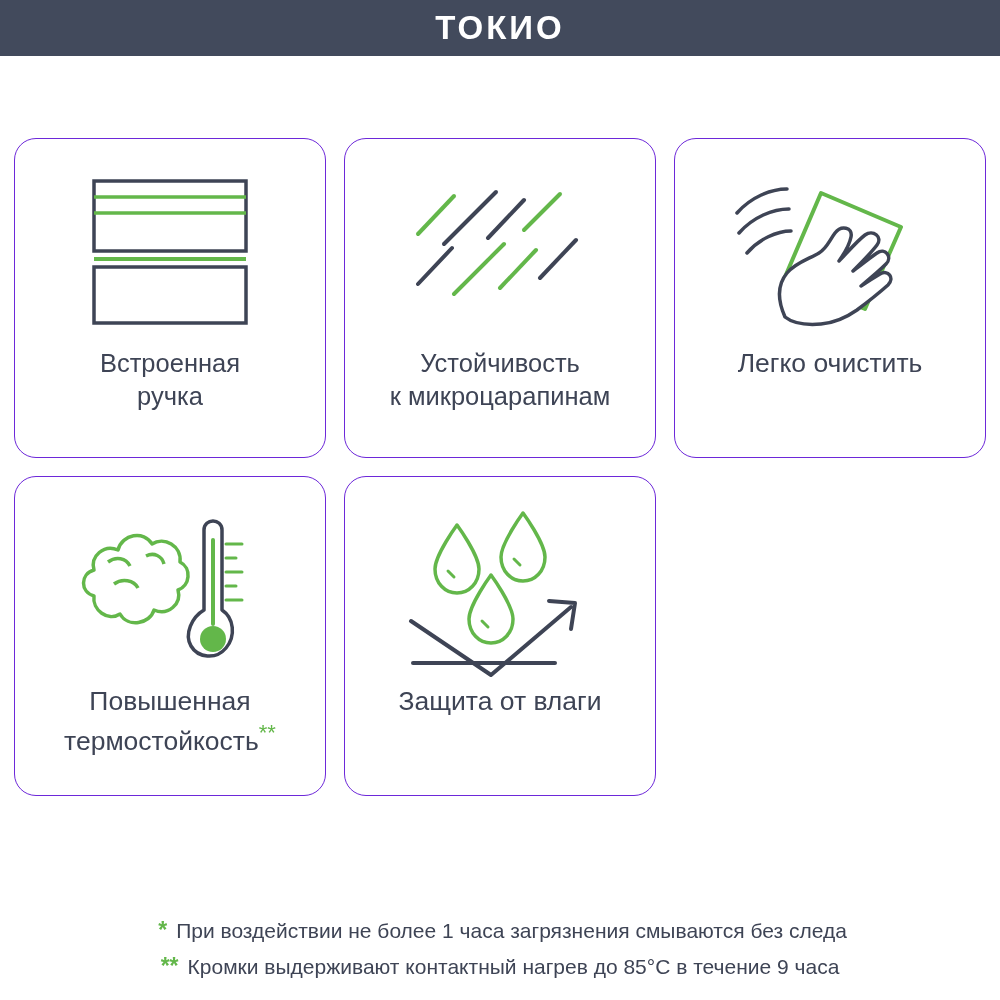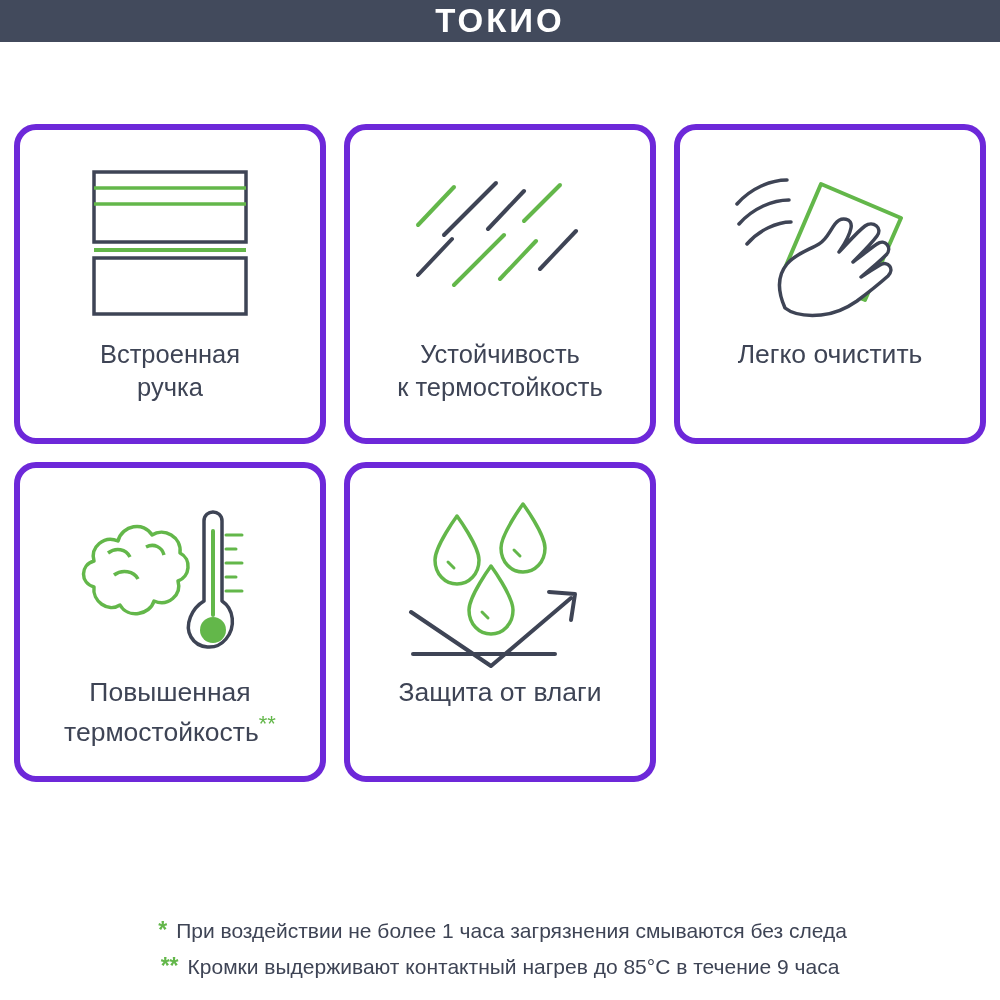--- a/index.html
+++ b/index.html
@@ -9,42 +9,42 @@
   }
   body {
     width: 1000px;
     height: 1000px;
     font-family: "Liberation Sans", sans-serif;
     color: #3e4455;
     position: relative;
     overflow: hidden;
   }
   .header {
-    height: 42px;
+    height: 56px;
     background: #424a5c;
     display: flex;
     align-items: center;
     justify-content: center;
   }
   .header-title {
     color: #ffffff;
     font-size: 33px;
     font-weight: bold;
     letter-spacing: 3px;
     text-transform: uppercase;
   }
   .grid {
     margin: 82px 14px 0 14px;
     display: grid;
     grid-template-columns: repeat(3, 1fr);
     grid-template-rows: repeat(2, 320px);
     gap: 18px 18px;
   }
   .card {
-    border: 6px solid #6d28d9;
+    border: 1px solid #6d28d9;
     border-radius: 22px;
     background: #fff;
     display: flex;
     flex-direction: column;
     justify-content: flex-start;
     padding-top: 18px;
     box-sizing: border-box;
   }
   .icon-wrap {
     height: 190px;
@@ -131,21 +131,21 @@
           <line x1="88" y1="66" x2="124" y2="28" stroke="#3e4455"></line>
           <line x1="124" y1="58" x2="160" y2="22" stroke="#63b74a"></line>
           <line x1="18" y1="112" x2="52" y2="76" stroke="#3e4455"></line>
           <line x1="54" y1="122" x2="104" y2="72" stroke="#63b74a"></line>
           <line x1="100" y1="116" x2="136" y2="78" stroke="#63b74a"></line>
           <line x1="140" y1="106" x2="176" y2="68" stroke="#3e4455"></line>
         </g>
       </svg>
     </div>
     <div class="card-label">Устойчивость
-к термостойкость</div>
+к микроцарапинам</div>
   </div>
 
   <div class="card r2">
     <div class="icon-wrap">
       <svg width="210" height="170" viewBox="0 0 210 170">
         <g fill="none" stroke="#3e4455" stroke-width="3.5" stroke-linecap="round">
           <path d="M12 46 C26 30 46 22 62 22"></path>
           <path d="M14 66 C28 50 48 42 64 42"></path>
           <path d="M22 86 C34 72 52 64 66 64"></path>
         </g>

